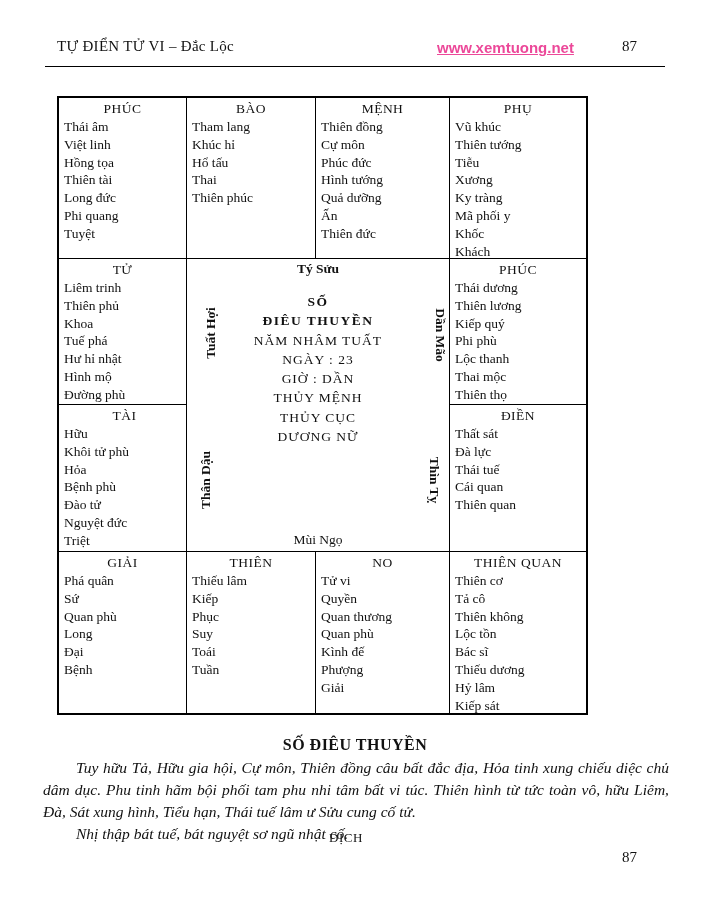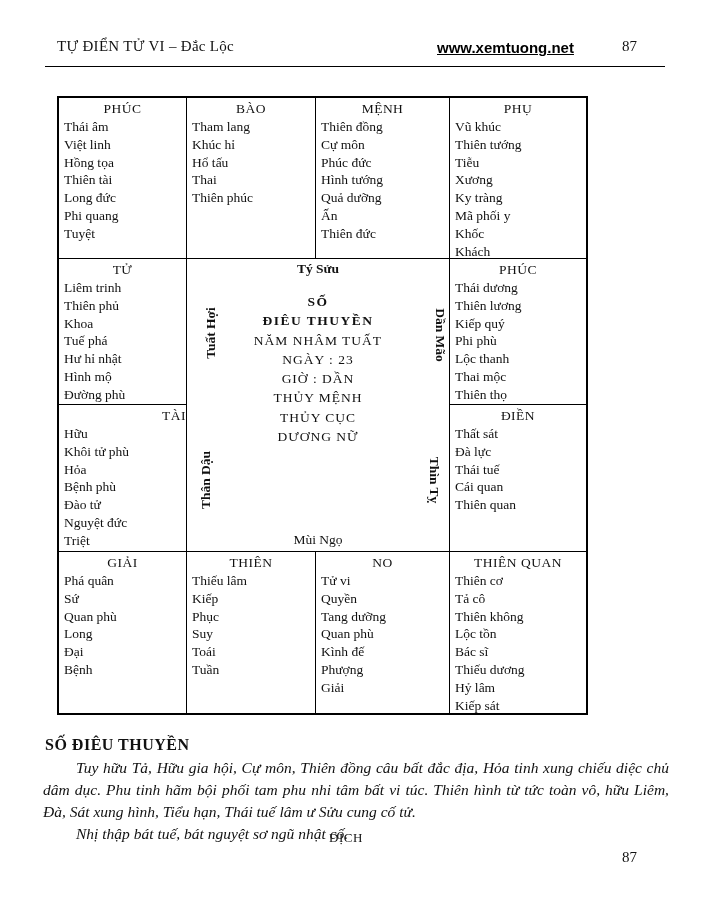--- a/index.html
+++ b/index.html
@@ -6,55 +6,55 @@
   html,body { width:705px; height:913px; }
   body {
     position:relative;
     background:#ffffff;
     font-family:"Liberation Serif", serif;
     color:#111;
   }
   
   .hdr-title { position:absolute; left:57px; top:38px; font-size:15px; letter-spacing:.3px; }
   .hdr-link  { position:absolute; left:437px; top:39px; font-family:"Liberation Sans", sans-serif;
-               font-weight:bold; font-size:15px; color:#000000; text-decoration:underline; }
+               font-weight:bold; font-size:15px; color:#ec4899; text-decoration:underline; }
   .hdr-page  { position:absolute; left:622px; top:38px; font-size:15px; }
   .hdr-rule  { position:absolute; left:45px; top:66px; width:620px; border-top:1.6px solid #000; }
 
   
   .chart {
     position:absolute; left:57px; top:96px; width:531px; height:619px;
     display:grid;
     grid-template-columns:128px 129px 134px 136px;
     grid-template-rows:161px 146px 147px 161px;
     border:2px solid #000;
     font-size:13.5px;
   }
   .cell { border-right:1.6px solid #000; border-bottom:1.6px solid #000; overflow:hidden; padding-top:1px; }
   .cell.no-r { border-right:none; }
   .cell.no-b { border-bottom:none; }
   .cell-title { text-align:center; line-height:19px; letter-spacing:.5px; }
-  .cell-title.left { text-align:right; padding-left:4px; }
+  .cell-title.left { text-align:center; padding-left:4px; }
   .star { line-height:17.8px; padding-left:5px; white-space:nowrap; }
 
   .center-cell {
     grid-column:2 / span 2; grid-row:2 / span 2;
     position:relative; border-right:1.6px solid #000; border-bottom:1.6px solid #000;
   }
   .branch-top    { position:absolute; top:2px;  left:0; width:100%; text-align:center; font-weight:bold; }
   .branch-bottom { position:absolute; bottom:3px; left:0; width:100%; text-align:center; font-weight:normal; }
   .vlabel { position:absolute; font-weight:bold; white-space:nowrap;
             transform:translate(-50%,-50%) rotate(-90deg); }
   .vlabel.cw { transform:translate(-50%,-50%) rotate(90deg); }
   .center-lines { position:absolute; top:33px; left:0; width:100%; text-align:center; }
   .center-lines div { line-height:19.3px; letter-spacing:1px; }
   .center-lines .b { font-weight:bold; letter-spacing:1.5px; }
 
   
-  .sum-heading { position:absolute; left:45px; top:736px; width:620px; 
+  .sum-heading { position:absolute; left:45px; top:736px; width:620px; text-align:center;
                  font-weight:bold; font-size:16px; letter-spacing:.5px; }
   .sum-par1 { position:absolute; left:43px; top:757px; width:626px; font-style:italic;
               font-size:15.5px; line-height:22px; text-align:justify; text-indent:33px; }
   .sum-par2 { position:absolute; left:43px; top:823px; width:626px; font-style:italic;
               font-size:15.5px; line-height:22px; text-indent:33px; }
   .dich { position:absolute; left:36px; top:830px; width:620px; text-align:center; font-size:13px; letter-spacing:.5px; }
   .foot-page { position:absolute; left:622px; top:849px; font-size:15px; }
 </style>
 </head>
 <body>
@@ -202,21 +202,21 @@
         <div class="star">Suy</div>
         <div class="star">Toái</div>
         <div class="star">Tuần</div>
       </div>
   </div>
   <div class="cell no-b">
     <div class="cell-title">NO</div>
     <div>
         <div class="star">Tử vi</div>
         <div class="star">Quyền</div>
-        <div class="star">Tang dưỡng</div>
+        <div class="star">Quan thương</div>
         <div class="star">Quan phù</div>
         <div class="star">Kình đế</div>
         <div class="star">Phượng</div>
         <div class="star">Giải</div>
       </div>
   </div>
   <div class="cell no-r no-b">
     <div class="cell-title">THIÊN QUAN</div>
     <div>
         <div class="star">Thiên cơ</div>

